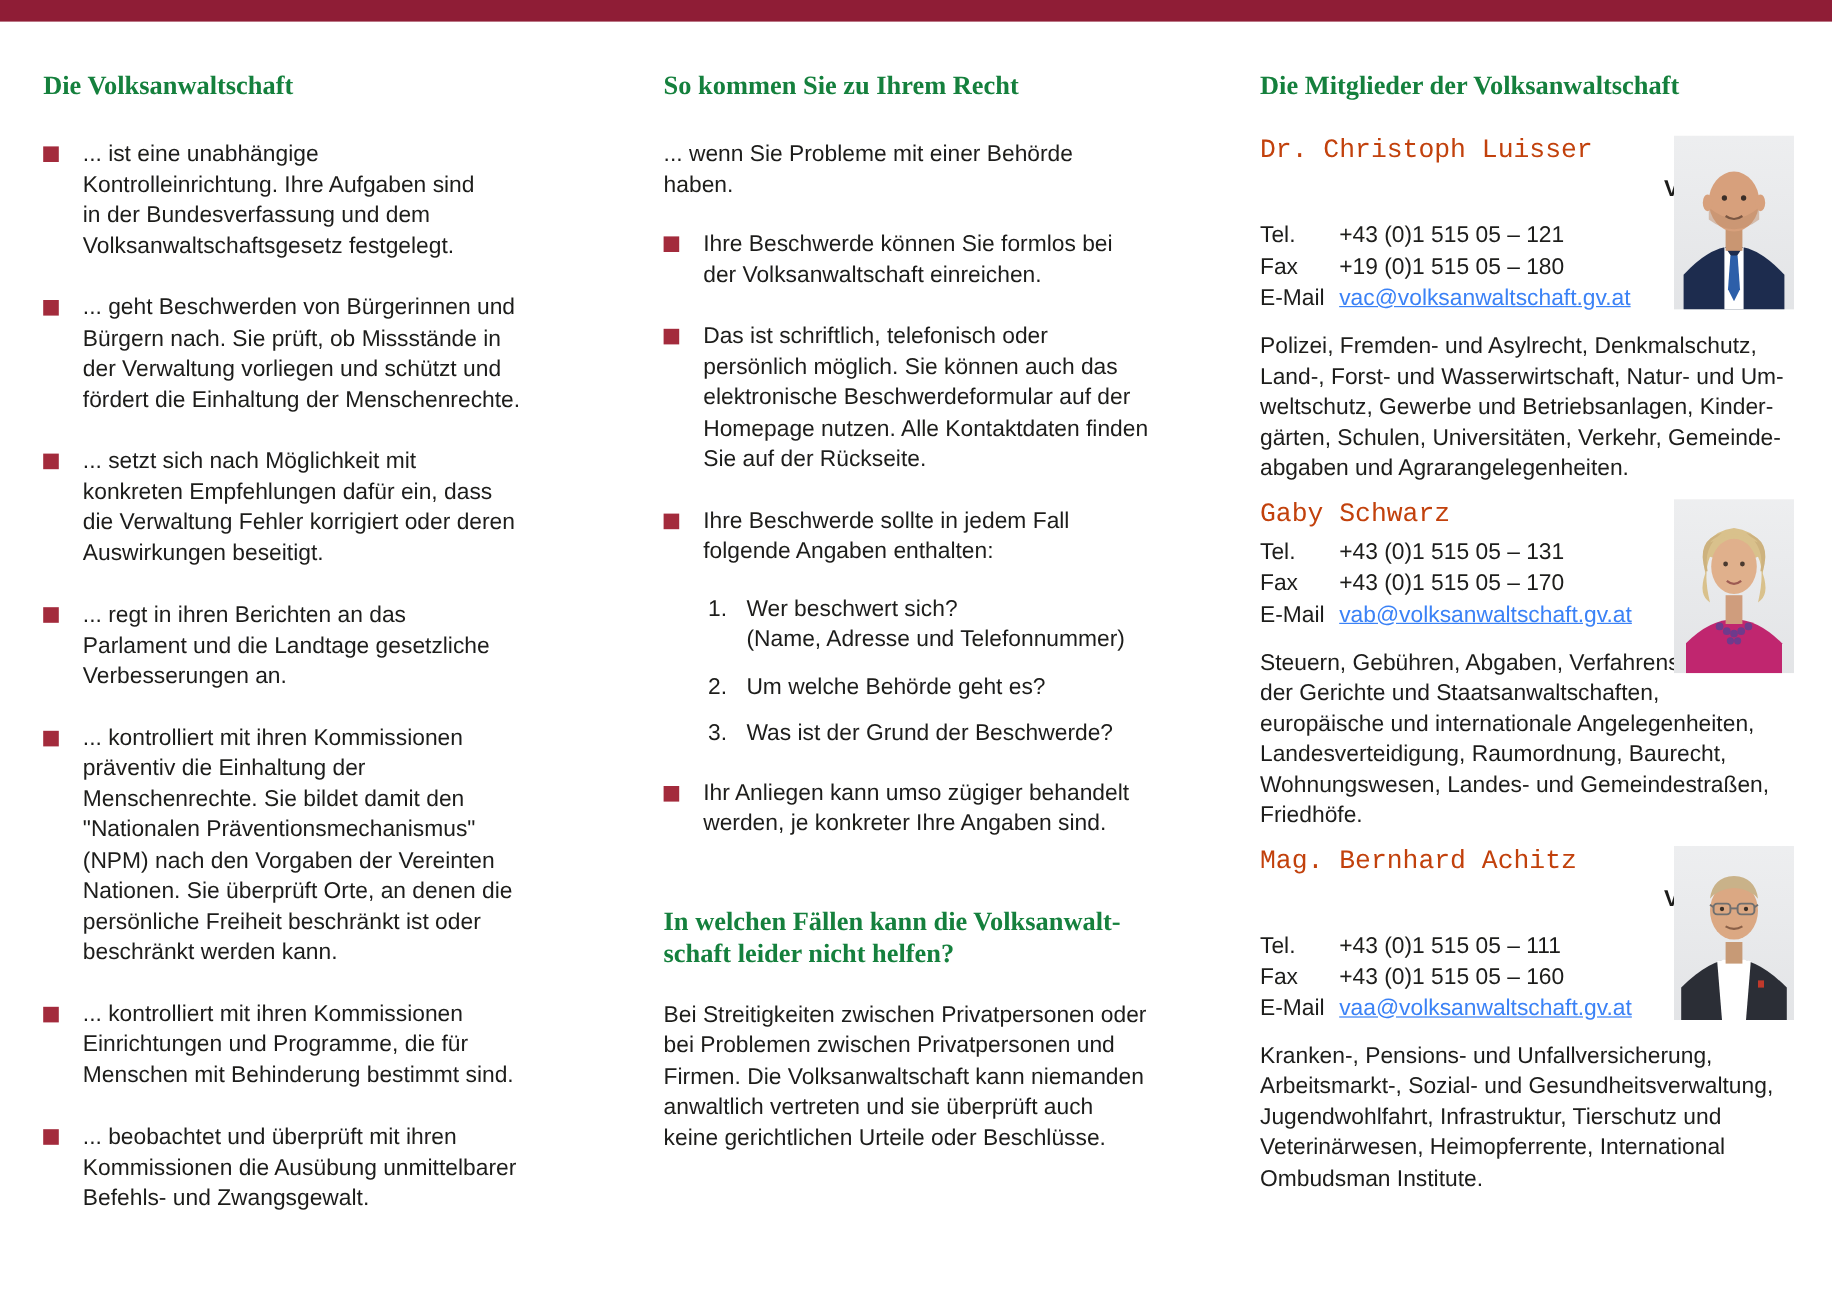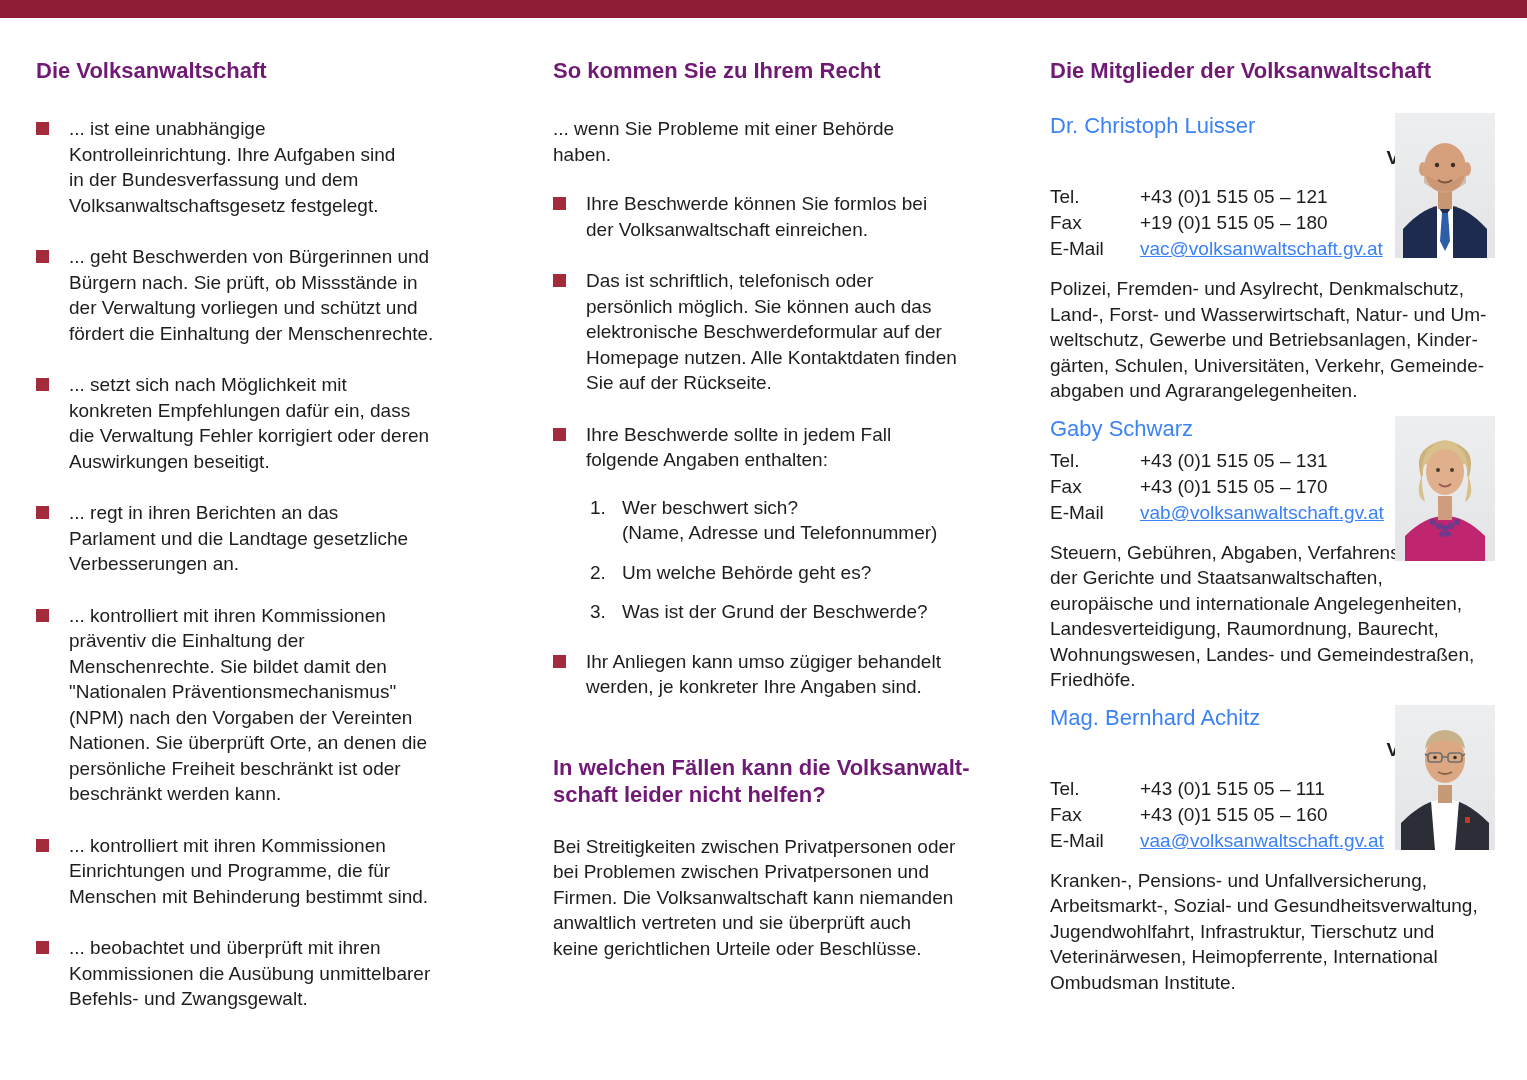--- a/index.html
+++ b/index.html
@@ -14,41 +14,41 @@
   .topbar{
     position:absolute;left:0;top:0;width:1527px;height:18px;
     background:#8f1d36;
   }
   .col{position:absolute;top:57px;}
   .col1{left:36px;width:462px;}
   .col2{left:553px;width:460px;}
   .col3{left:1050px;width:445px;}
 
   .col-heading{
-    font-size:22px;font-weight:bold;color:#701a75;
-    line-height:27px;margin:0 0 32px 0;white-space:pre-line;
+    font-size:22px;font-weight:bold;color:#15803d;
+    line-height:27px;margin:0 0 32px 0;white-space:pre-line;font-family:Liberation Serif, serif;
   }
   .body-text{font-size:19px;line-height:25.5px;white-space:pre-line;}
 
   .bullet-item{display:flex;margin-bottom:26px;}
   .bullet-sq{flex:0 0 13px;width:13px;height:13px;background:#a32b3c;margin-top:6px;}
   .bullet-item .body-text{margin-left:20px;}
 
   .col2 .intro{margin-bottom:24px;}
   .numbered{margin:22px 0 24px 37px;}
   .num-item{display:flex;margin-bottom:14px;}
   .num-item .num{flex:0 0 32px;font-size:19px;line-height:25.5px;}
   .heading2{margin-top:54px;margin-bottom:0;}
   .para2{margin-top:26px;}
 
   .col3 .col-heading{margin-bottom:29px;}
   .member{position:relative;margin-bottom:12px;}
-  .m-name{font-size:22px;line-height:26px;color:#3b82f6;margin:0 0 6px 0;}
+  .m-name{font-size:22px;line-height:26px;color:#c2410c;margin:0 0 6px 0;font-family:Liberation Mono, monospace;}
   .m-role{font-size:19px;font-weight:bold;line-height:25px;margin:0 0 14px 0;text-align:right;}
-  .contact-row{display:flex;font-size:19px;line-height:26px;gap:24px;}
+  .contact-row{display:flex;font-size:19px;line-height:26px;}
   .c-label{flex:0 0 66px;}
   .c-val{white-space:pre;}
   .c-link{color:#3b82f6;}
   .m-topics{margin-top:14px;font-size:19px;line-height:25.5px;white-space:pre-line;}
   .photo{position:absolute;right:0;top:0;width:100px;height:145px;}
 </style>
 </head>
 <body>
 
 <div class="page">

